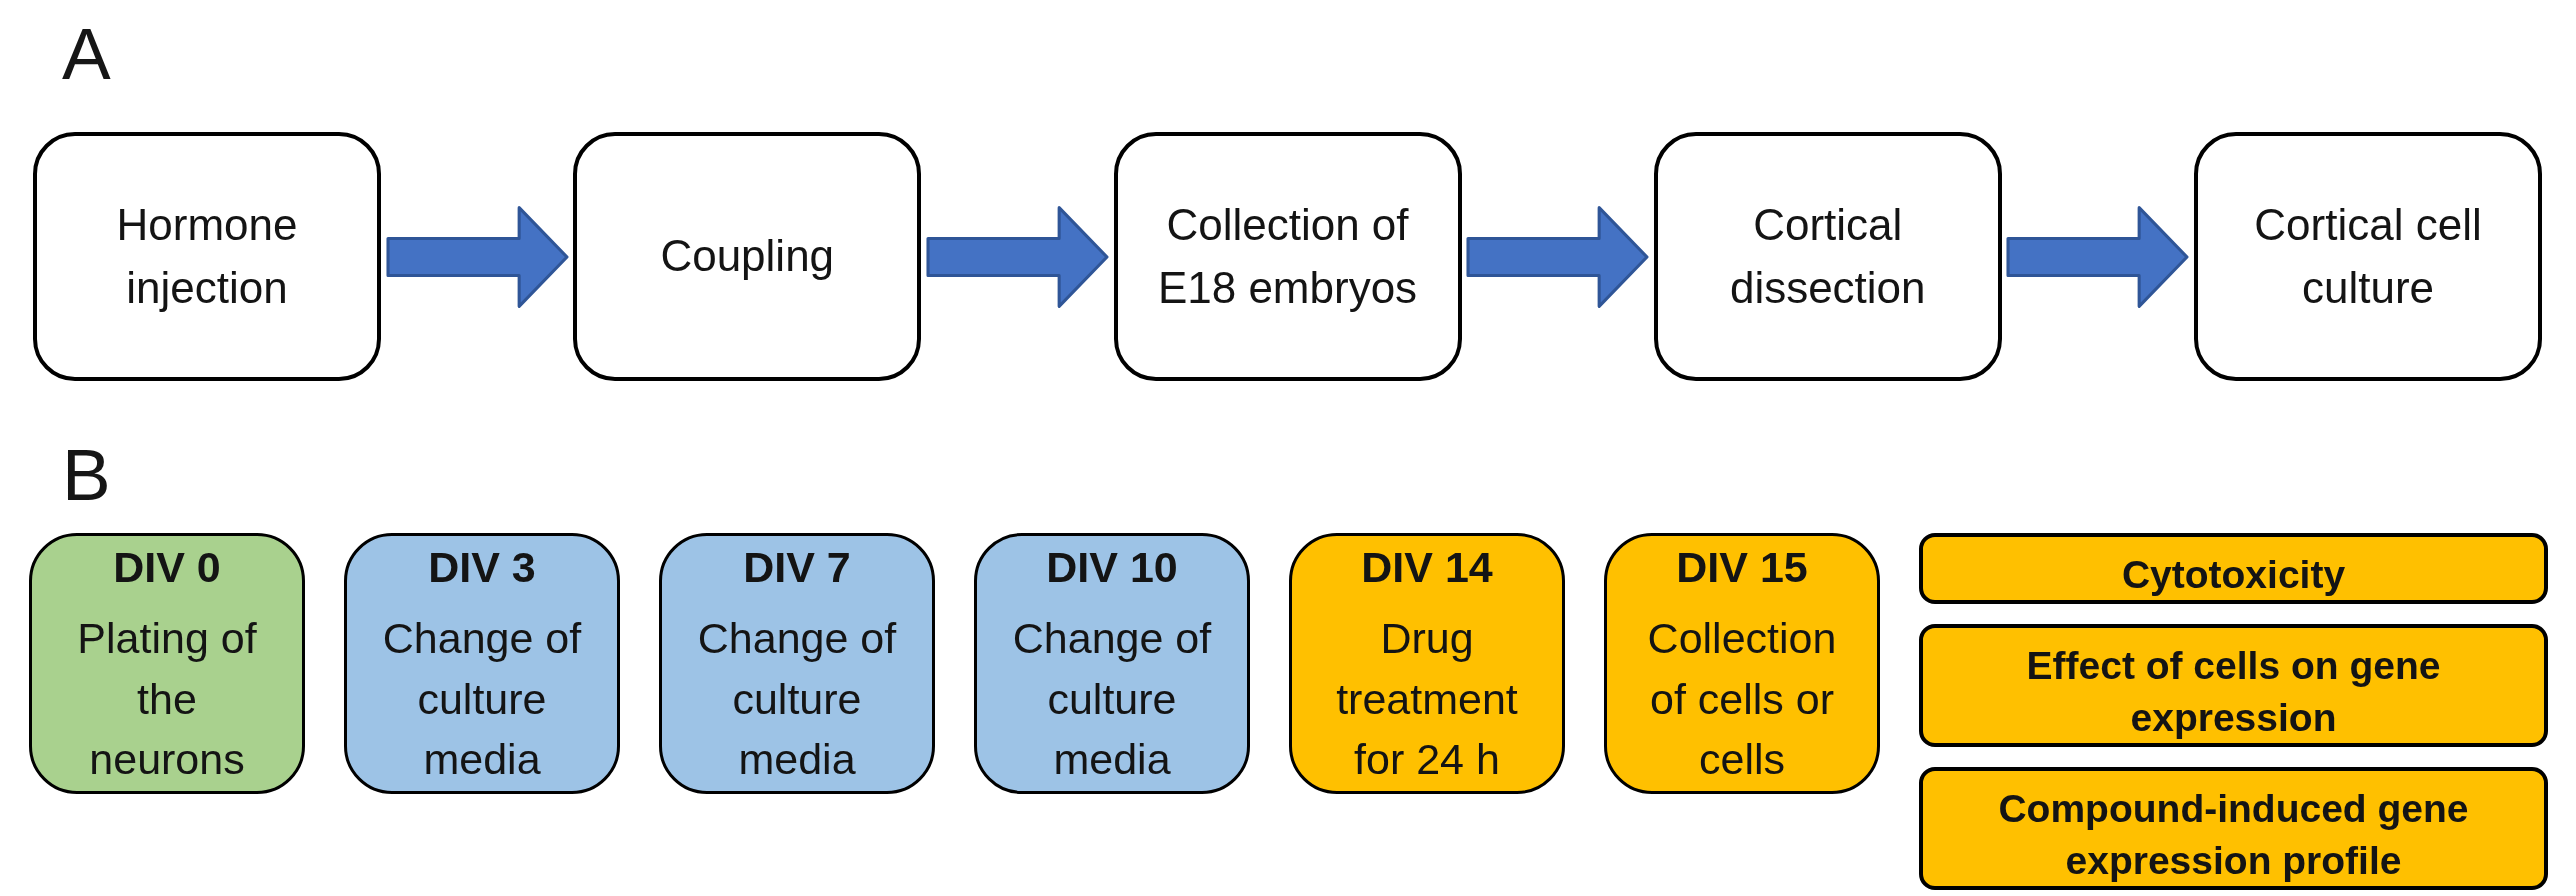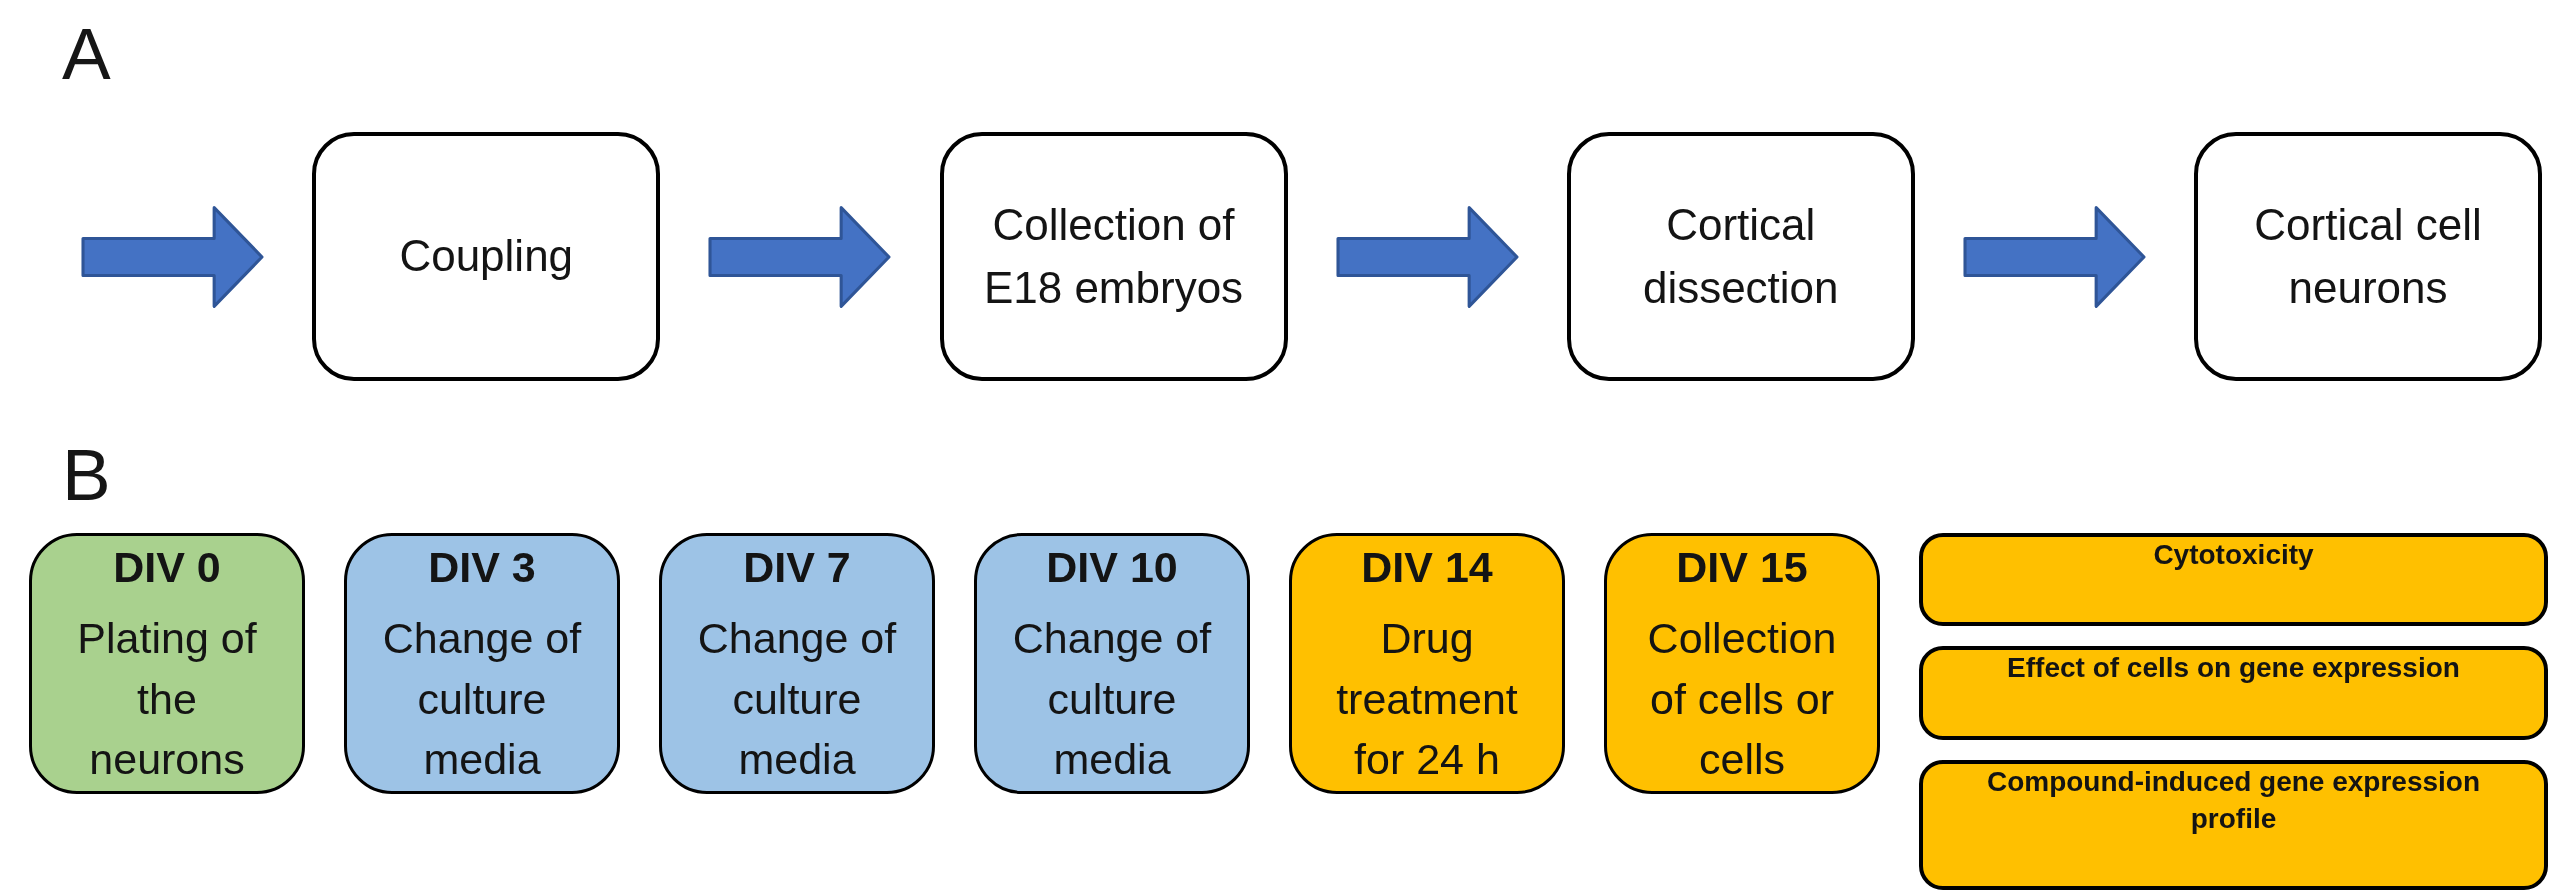--- a/index.html
+++ b/index.html
@@ -101,40 +101,43 @@
   .outcome-stack{
     flex:1 1 auto;
     display:flex;
     flex-direction:column;
     gap:20px;
   }
   .outcome-bar{
     flex:1 1 auto;
     background:var(--outcome-fill);
     border:4.6px solid var(--box-border);
-    border-radius:24px;
-    display:flex;
-    align-items:flex-start;
+    border-radius:16px;
+    display:flex;
+    align-items:flex-end;
     justify-content:center;
     text-align:center;
     font-weight:700;
-    font-size:28px;
+    font-size:39px;
     line-height:1.32;
     padding:0 26px;
   }
   .outcome-bar .outcome-label{display:block;max-width:573px;}
 </style>
 </head>
 <body>
 
 <div class="canvas">
 
   <div class="panel-label label-a">A</div>
 
   <div class="flow-row">
+    <div class="flow-box">
+      <span class="flow-label">Hormone injection</span>
+    </div>
     <div class="flow-arrow-wrap">
       <svg viewBox="0 0 236 140" aria-hidden="true">
         <path d="M2,46 H172 V6 L234,70 L172,134 V94 H2 Z" fill="var(--arrow-fill)" stroke="var(--arrow-stroke)" stroke-width="4" stroke-linejoin="round"></path>
       </svg>
     </div>
     <div class="flow-box">
       <span class="flow-label">Coupling</span>
     </div>
     <div class="flow-arrow-wrap">
       <svg viewBox="0 0 236 140" aria-hidden="true">
@@ -151,21 +154,21 @@
     </div>
     <div class="flow-box">
       <span class="flow-label">Cortical dissection</span>
     </div>
     <div class="flow-arrow-wrap">
       <svg viewBox="0 0 236 140" aria-hidden="true">
         <path d="M2,46 H172 V6 L234,70 L172,134 V94 H2 Z" fill="var(--arrow-fill)" stroke="var(--arrow-stroke)" stroke-width="4" stroke-linejoin="round"></path>
       </svg>
     </div>
     <div class="flow-box">
-      <span class="flow-label">Cortical cell neurons</span>
+      <span class="flow-label">Cortical cell culture</span>
     </div>
   </div>
 
   <div class="panel-label label-b">B</div>
 
   <div class="timeline-row">
 
     <div class="tl-box cat-start">
       <div class="tl-day">DIV 0</div>
       <div class="tl-desc">Plating of the neurons</div>

